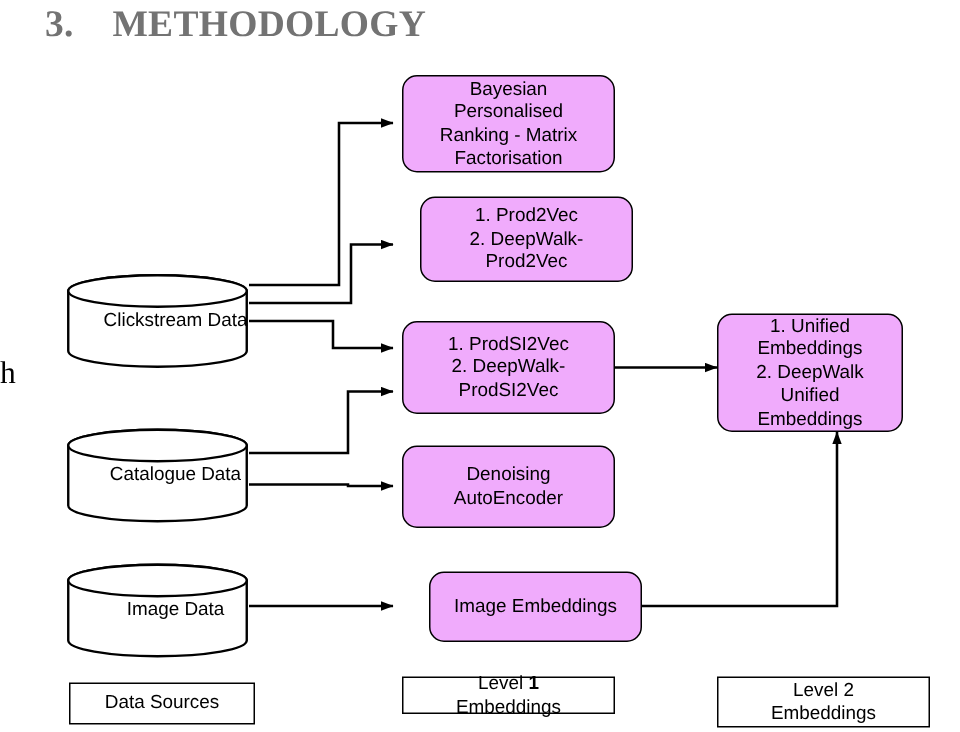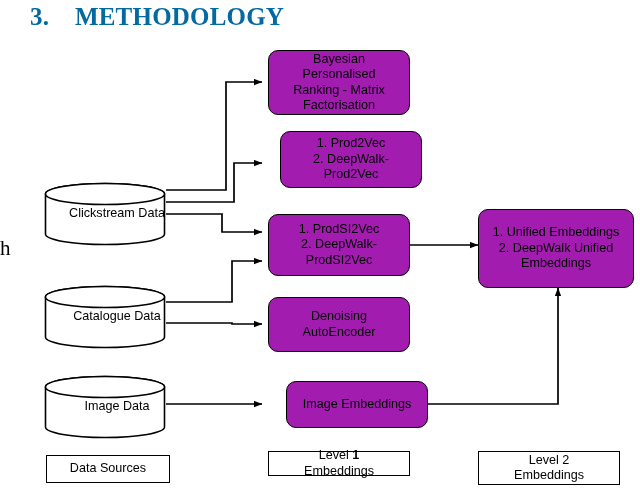--- a/index.html
+++ b/index.html
@@ -21,21 +21,21 @@
     left: 30px;
     top: 0px;
     width: 420px;
     height: 36px;
     font-family: "Liberation Serif", serif;
     font-weight: bold;
     font-size: 25px;
     line-height: 34px;
     letter-spacing: 0.2px;
     white-space: pre;
-    color: #0369a1;
+    color: #737373;
   }
 
   .margin-text {
     position: absolute;
     left: 0px;
     top: 236px;
     font-family: "Liberation Serif", serif;
     font-size: 21px;
     line-height: 24px;
     color: #000;
@@ -50,21 +50,21 @@
     height: 488px;
     pointer-events: none;
   }
 
   
   .node {
     position: absolute;
     box-sizing: border-box;
     border: 1.6px solid #000;
     border-radius: 10px;
-    background: #a21caf;
+    background: #f0abfc;
     display: flex;
     align-items: center;
     justify-content: center;
     text-align: center;
     font-size: 12.6px;
     line-height: 15.5px;
     white-space: pre-line;
     padding: 2px 4px;
   }
 
@@ -173,21 +173,21 @@
 
 <div class="node" style="left:268px; top:214px; width:142px; height:62px;">1. ProdSI2Vec
 2. DeepWalk-
 ProdSI2Vec</div>
 
 <div class="node" style="left:268px; top:297px; width:142px; height:55px;">Denoising
 AutoEncoder</div>
 
 <div class="node" style="left:286px; top:381px; width:142px; height:47px;">Image Embeddings</div>
 
-<div class="node" style="left:478px; top:209px; width:156px; height:79px;">1. Unified Embeddings
+<div class="node" style="left:478px; top:209px; width:124px; height:79px;">1. Unified Embeddings
 2. DeepWalk Unified
 Embeddings</div>
 
 <div class="legend-box" style="left:46px; top:455px; width:124px; height:28px;">Data Sources</div>
 
 <div class="legend-box" style="left:268px; top:451px; width:142px; height:25px;">
   <span><span>Level </span><b>1</b><span>
 Embeddings</span></span>
 </div>
 

